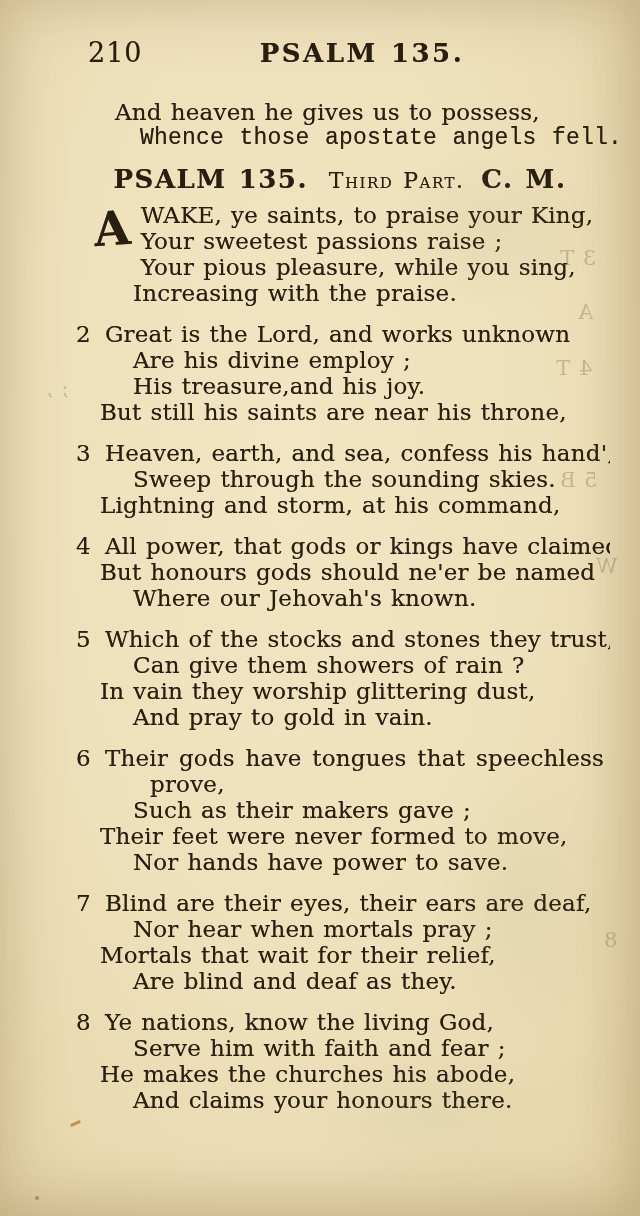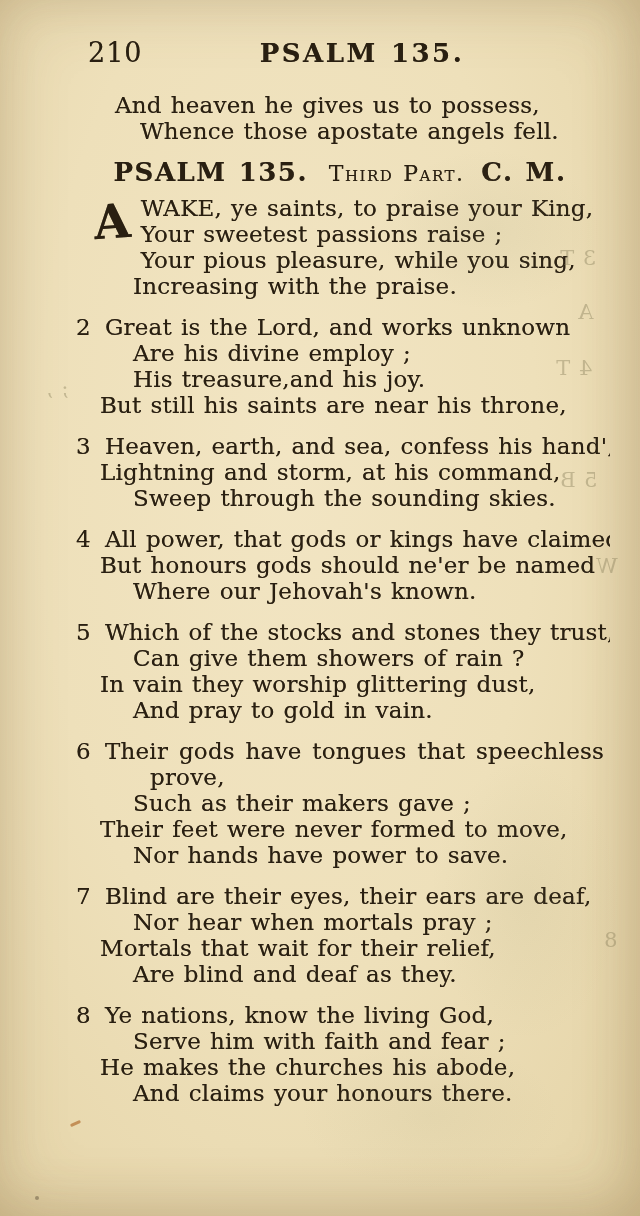--- a/index.html
+++ b/index.html
@@ -13,23 +13,23 @@
     padding:26px 30px 0 70px;
     box-shadow: inset 0 0 70px rgba(110,80,35,.20), inset -10px -12px 50px rgba(110,80,35,.14);
     text-shadow: 0 0 .5px rgba(41,31,17,.65);
     word-spacing:1.5px; letter-spacing:.2px;
   }
 
   .header { position:relative; margin-top:11px; height:32px; font-size:27px; line-height:32px; }
   .page-num { position:absolute; left:18px; top:0; letter-spacing:1px; }
   .running-head { position:absolute; left:0; right:0; text-align:center; padding-left:44px; letter-spacing:2.5px; font-weight:bold; font-size:26px; }
 
-  .prelude { margin-top:23px; font-size:23px; line-height:26px; white-space:nowrap; }
+  .prelude { margin-top:30px; font-size:23px; line-height:26px; white-space:nowrap; }
   .prelude .p1 { padding-left:45px; }
-  .prelude .p2 { padding-left:70px; }
+  .prelude .p2 { padding-left:70px;font-family:Liberation Mono, monospace; }
 
   .psalm-title { margin-top:13px; height:30px; line-height:30px; text-align:center; white-space:nowrap; }
   .psalm-title .t-psalm { font-size:26px; letter-spacing:1.5px; font-weight:bold; }
   .psalm-title .t-part  { font-size:22px; font-variant:small-caps; letter-spacing:1.5px; margin:0 10px 0 14px; }
   .psalm-title .t-meter { font-size:26px; letter-spacing:1.5px; font-weight:bold; }
 
   .stanzas { margin-top:8px; font-size:23px; line-height:26px; }
   .stanza { margin-bottom:15px; overflow:hidden; }
   .line { position:relative; white-space:nowrap; }
   .line-first { padding-left:35px; }
@@ -83,22 +83,22 @@
         <div class="line indent2">Increasing with the praise.</div>
       </div>
       <div class="stanza">
         <div class="line line-first"><span class="stanza-num">2</span>Great is the Lord, and works unknown</div>
         <div class="line indent2">Are his divine employ ;</div>
         <div class="line indent2">His treasure,and his joy.</div>
         <div class="line indent1">But still his saints are near his throne,</div>
       </div>
       <div class="stanza">
         <div class="line line-first"><span class="stanza-num">3</span>Heaven, earth, and sea, confess his hand',</div>
+        <div class="line indent2">Sweep through the sounding skies.</div>
         <div class="line indent1">Lightning and storm, at his command,</div>
-        <div class="line indent2">Sweep through the sounding skies.</div>
       </div>
       <div class="stanza">
         <div class="line line-first"><span class="stanza-num">4</span>All power, that gods or kings have claimed,</div>
         <div class="line indent1">But honours gods should ne'er be named</div>
         <div class="line indent2">Where our Jehovah's known.</div>
       </div>
       <div class="stanza">
         <div class="line line-first"><span class="stanza-num">5</span>Which of the stocks and stones they trust,</div>
         <div class="line indent2">Can give them showers of rain ?</div>
         <div class="line indent1">In vain they worship glittering dust,</div>

